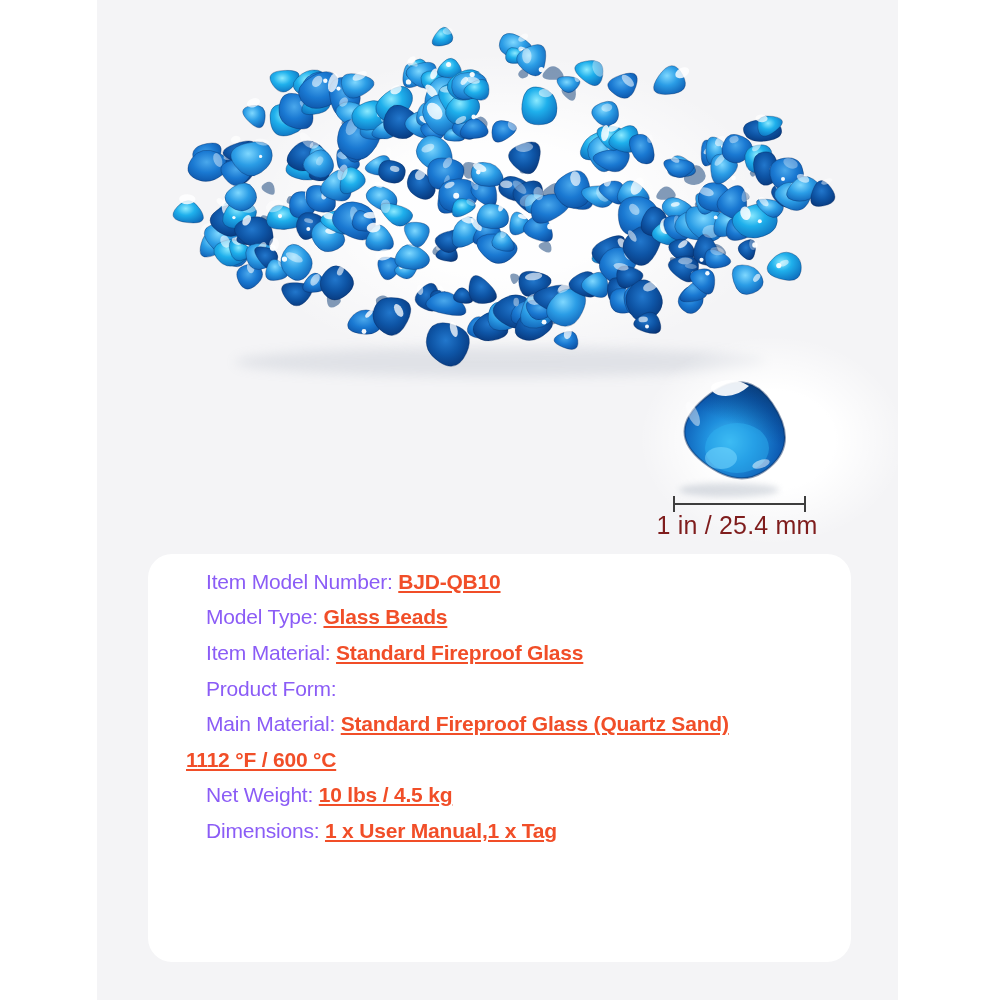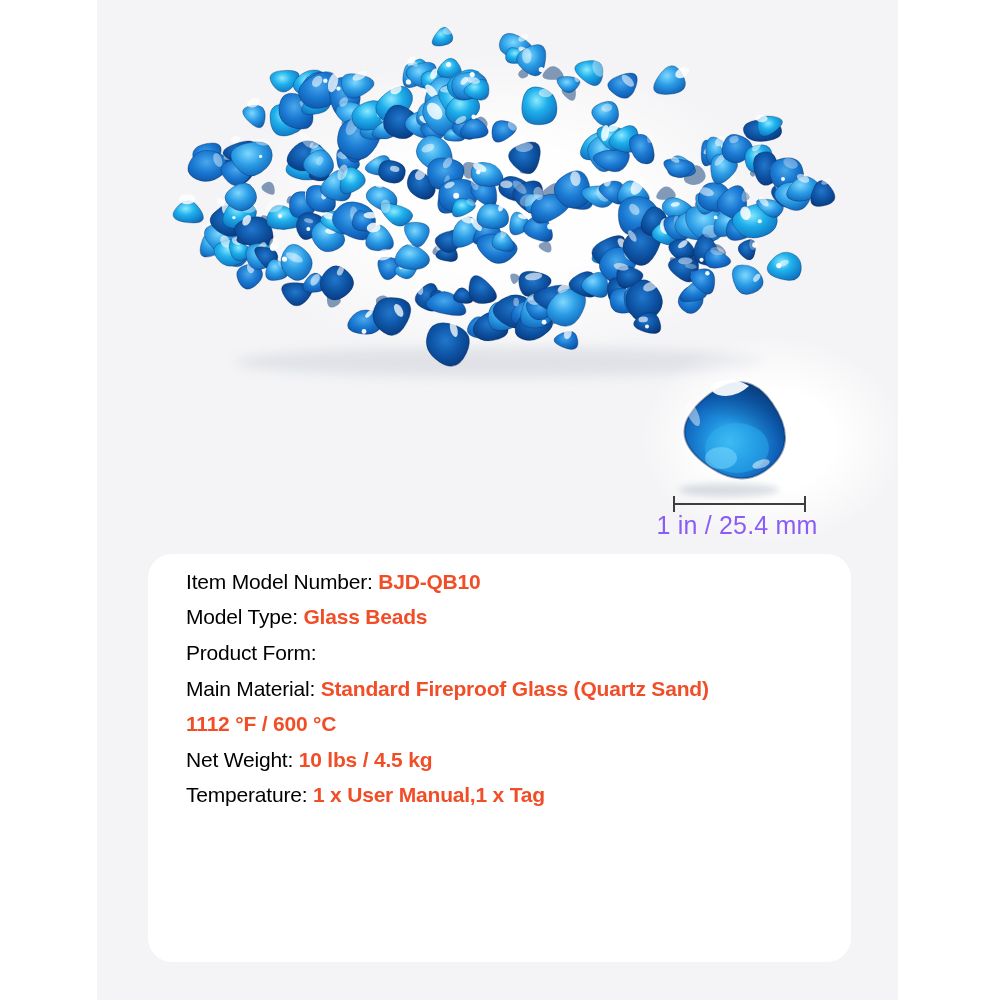--- a/index.html
+++ b/index.html
@@ -8,26 +8,26 @@
   .pile-glow{position:absolute;left:40px;top:0;width:730px;height:420px;
     background:radial-gradient(closest-side,rgba(255,255,255,.95) 30%,rgba(255,255,255,0) 75%);}
   .pile{position:absolute;left:53px;top:12px;width:700px;height:375px;}
   .bead-glow{position:absolute;left:535px;top:330px;width:280px;height:220px;
     background:radial-gradient(closest-side,#ffffff 45%,rgba(255,255,255,0) 95%);}
   .single-bead{position:absolute;left:560px;top:360px;width:155px;height:140px;}
   .scale-bar{position:absolute;left:576px;top:496px;width:129px;height:16px;
     border-left:2px solid var(--scale,#3e3e3e);border-right:2px solid var(--scale,#3e3e3e);}
   .scale-bar::after{content:"";position:absolute;left:0;right:0;top:7px;height:2px;background:var(--scale,#3e3e3e);}
   .scale-label{position:absolute;left:500px;top:511px;width:280px;text-align:center;
-    font-size:25px;color:#8b5cf6;letter-spacing:.2px;}
+    font-size:25px;color:#7f1d1d;letter-spacing:.2px;}
   .spec-panel{position:absolute;left:51px;top:554px;width:703px;height:408px;background:#ffffff;
     border-radius:24px;box-sizing:border-box;padding:10px 20px 0 38px;}
   .spec-row{height:35.6px;display:flex;align-items:center;font-size:21px;letter-spacing:-0.2px;white-space:nowrap;}
-  .spec-label{color:#000000;white-space:pre;}
-  .spec-value{color:var(--accent,#f14e28);font-weight:700;}
+  .spec-label{color:#8b5cf6;white-space:pre;margin-left:20px;}
+  .spec-value{color:var(--accent,#f14e28);font-weight:700;text-decoration:underline;}
 </style>
 </head>
 <body>
 
 <div class="canvas">
 
   <div class="pile-glow"></div>
 
   <div class="pile" id="pile"><svg width="700" height="375" viewBox="0 0 700 375">
         <defs>
@@ -550,32 +550,36 @@
   <section class="spec-panel" id="specPanel">
       <div class="spec-row">
         <span class="spec-label">Item Model Number: </span>
         <span class="spec-value">BJD-QB10</span>
       </div>
       <div class="spec-row">
         <span class="spec-label">Model Type: </span>
         <span class="spec-value">Glass Beads</span>
       </div>
       <div class="spec-row">
+        <span class="spec-label">Item Material: </span>
+        <span class="spec-value">Standard Fireproof Glass</span>
+      </div>
+      <div class="spec-row">
         <span class="spec-label">Product Form: </span>
       </div>
       <div class="spec-row">
         <span class="spec-label">Main Material: </span>
         <span class="spec-value">Standard Fireproof Glass (Quartz Sand)</span>
       </div>
       <div class="spec-row">
         <span class="spec-value">1112 °F / 600 °C</span>
       </div>
       <div class="spec-row">
         <span class="spec-label">Net Weight: </span>
         <span class="spec-value">10 lbs / 4.5 kg</span>
       </div>
       <div class="spec-row">
-        <span class="spec-label">Temperature: </span>
+        <span class="spec-label">Dimensions: </span>
         <span class="spec-value">1 x User Manual,1 x Tag</span>
       </div>
     </section>
 
 </div>
 
 </body></html>

